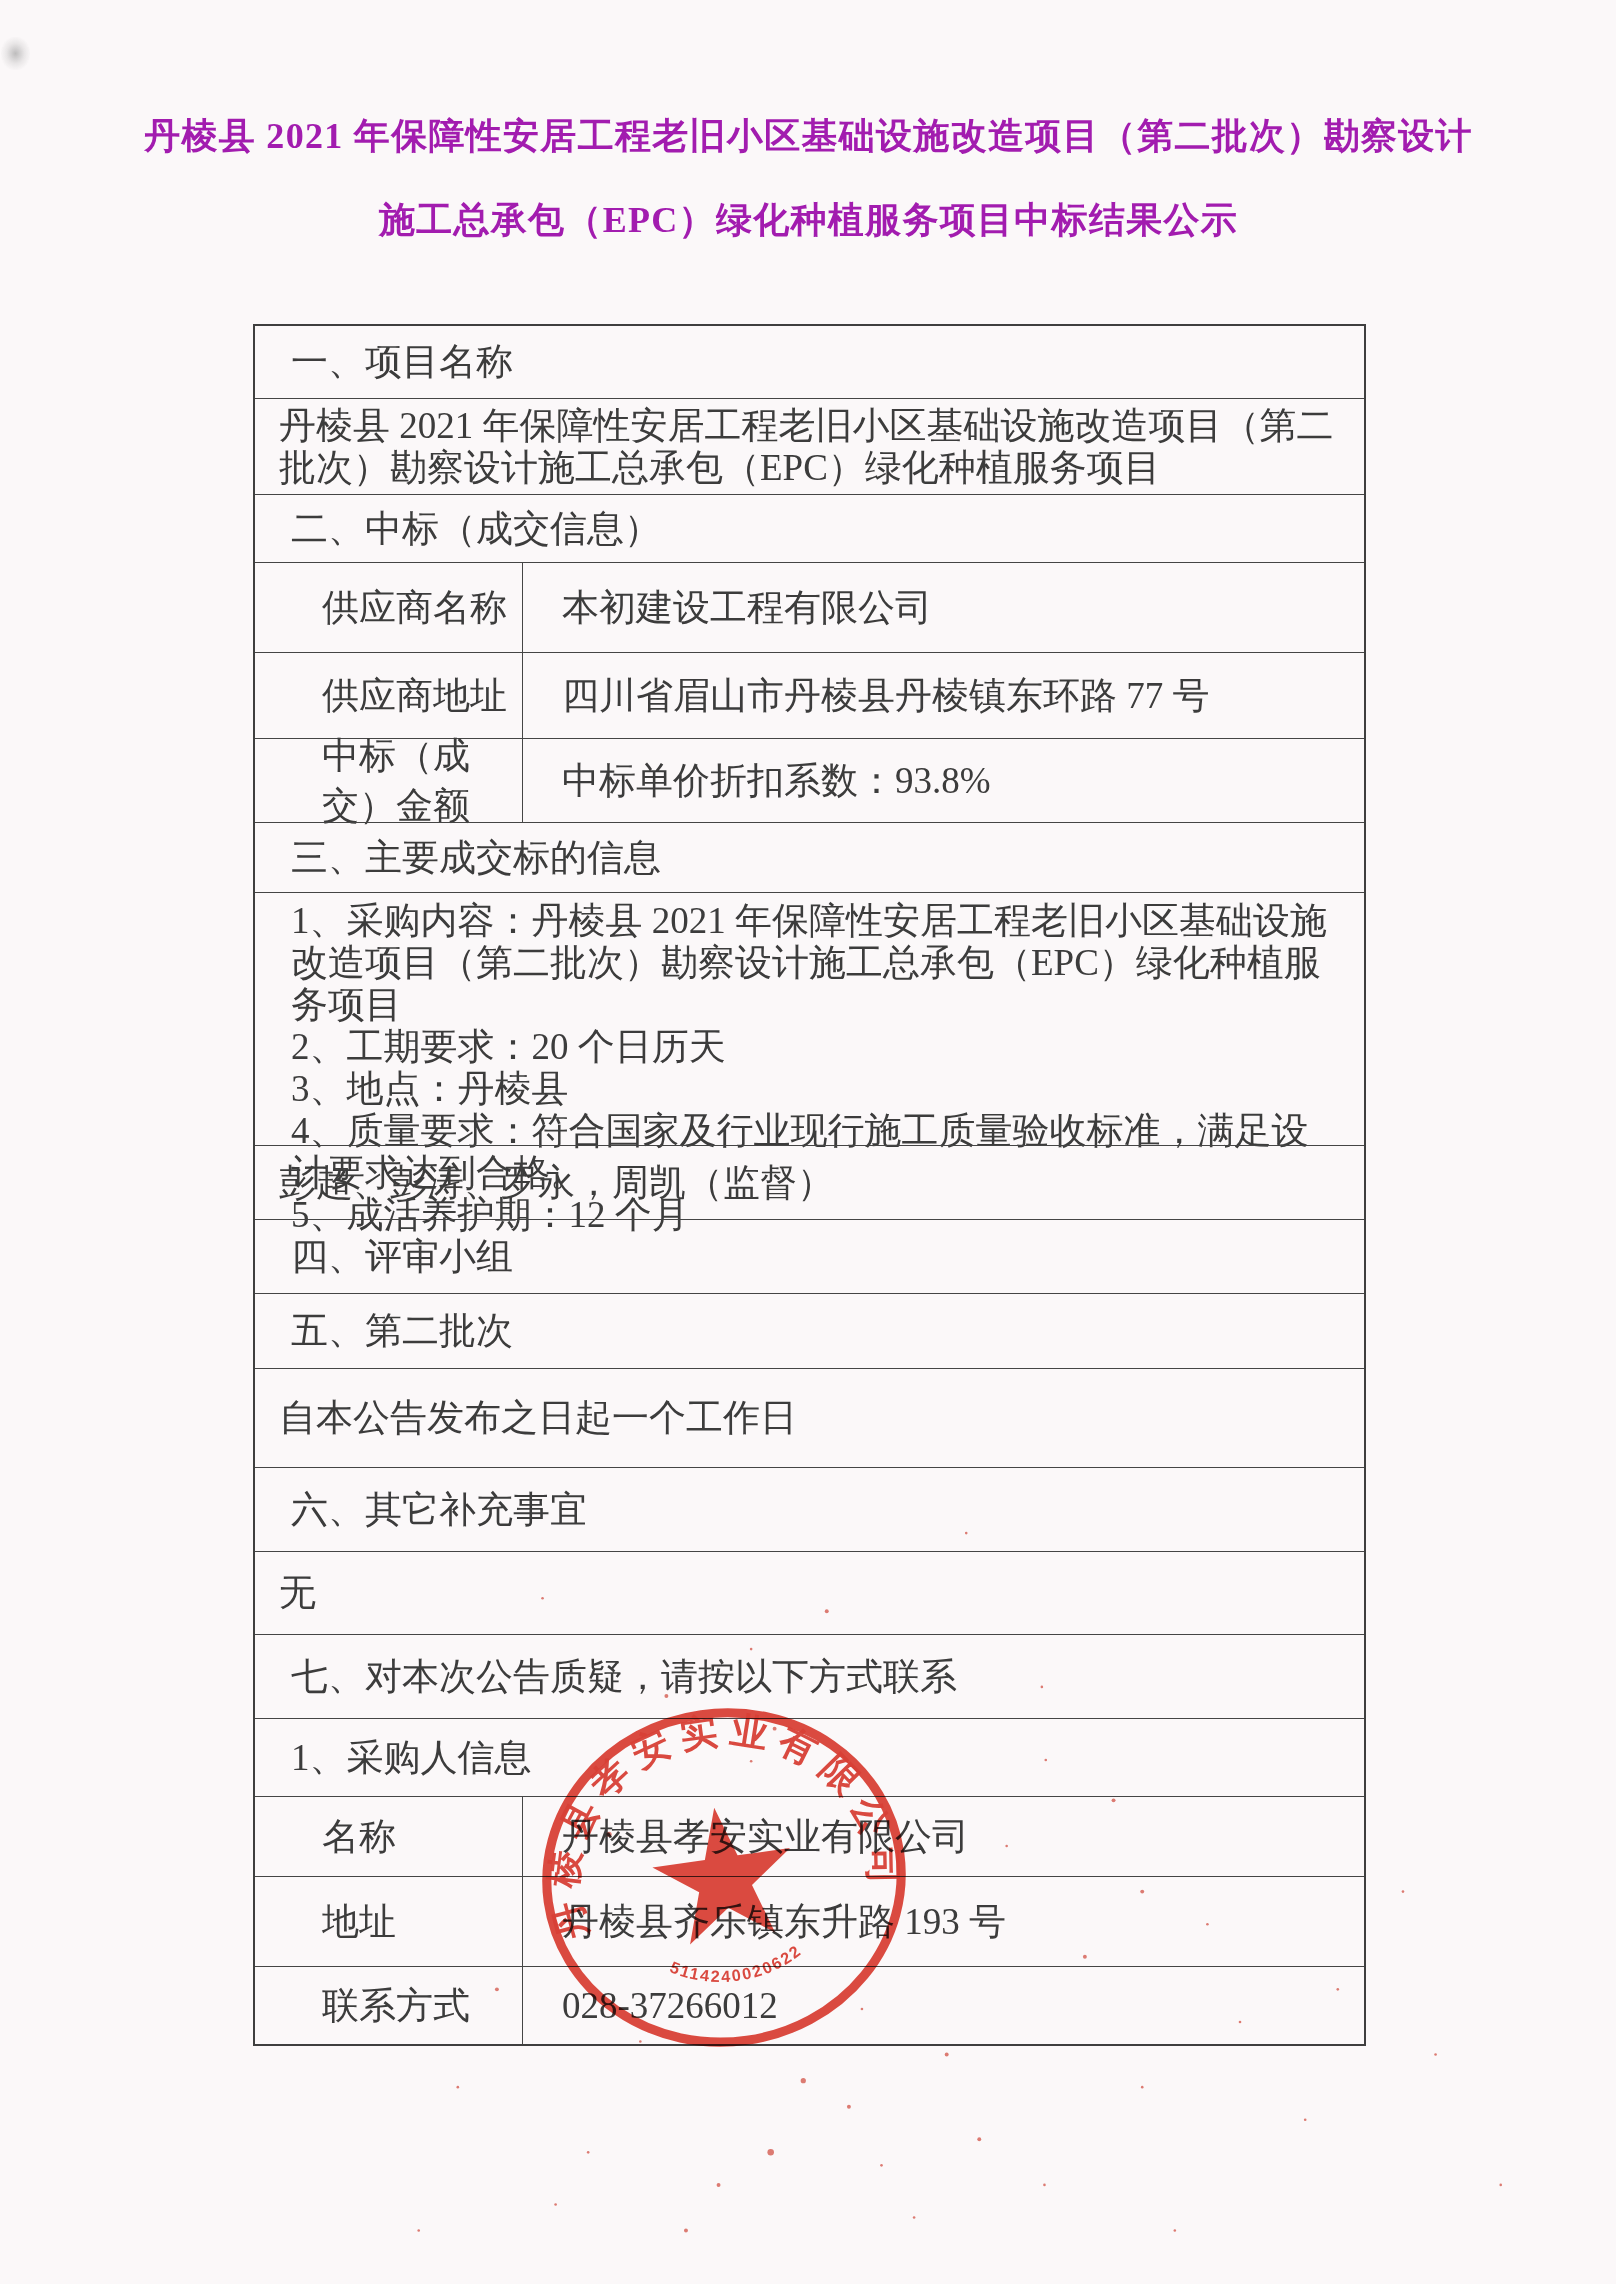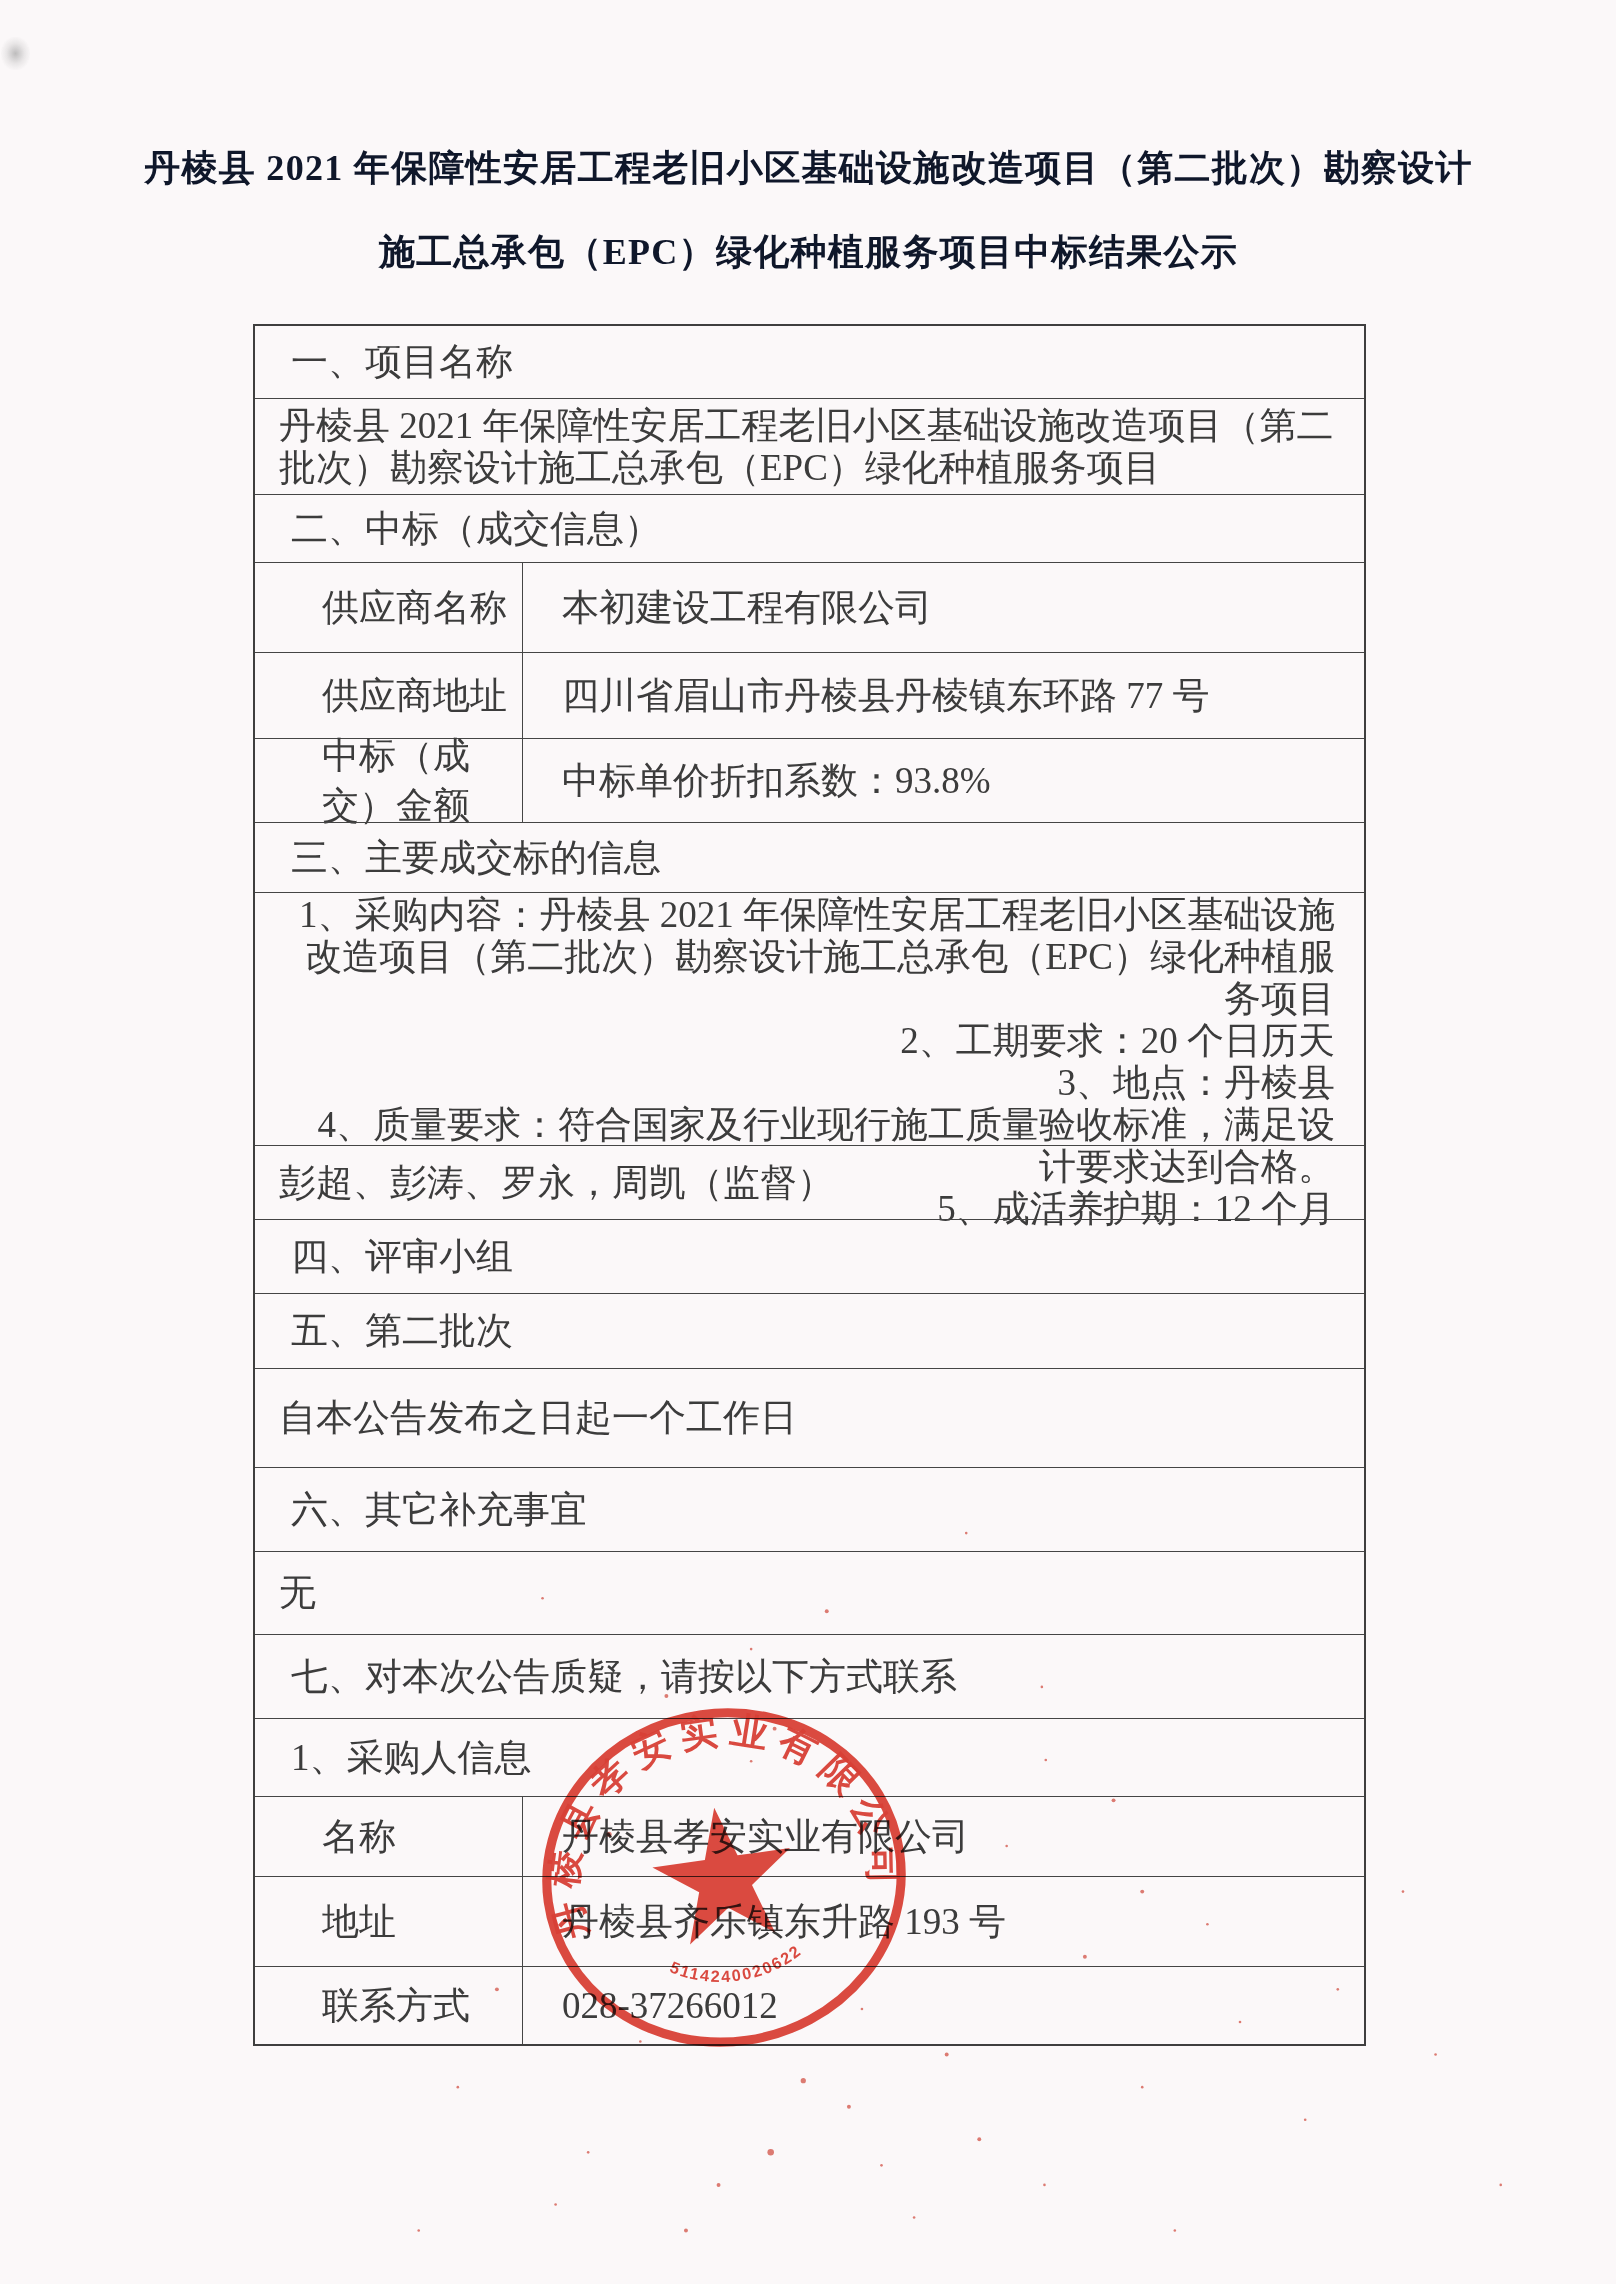--- a/index.html
+++ b/index.html
@@ -7,37 +7,37 @@
     width:1617px;height:2284px;
     background:#fbf8f9;
     font-family:"Liberation Serif","DejaVu Serif",serif;
     color:#3c3c3c;
     position:relative;
     overflow:hidden;
   }
   .page{position:absolute;inset:0;}
   
   .doc-title{
-    position:absolute;top:132px;left:0;right:0;
+    position:absolute;top:100px;left:0;right:0;
     text-align:center;font-weight:bold;font-size:36px;
-    letter-spacing:1.3px;color:#0f172a;
+    letter-spacing:1.3px;color:#a21caf;
   }
   .doc-title .t-line{height:84px;line-height:72px;}
   
   .bid-table{
     position:absolute;left:253px;top:324px;width:1113px;
     border:2px solid #3f3f3f;
     box-sizing:border-box;
     font-size:37px;
   }
   .row{border-top:1.3px solid #454545;box-sizing:border-box;position:relative;}
   .row:first-child{border-top:none;}
   .row.sec{display:flex;align-items:center;padding-left:36px;}
   .row.content{display:flex;align-items:center;padding-left:24px;padding-right:29px;line-height:42px;}
-  .row.list{padding:1px 29px 0 36px;line-height:42px;text-align:right;}
+  .row.list{padding:7px 29px 0 36px;line-height:42px;}
   .row.kv{display:flex;align-items:stretch;}
   .kv-label{
     width:237px;box-sizing:border-box;border-right:1.3px solid #454545;
     display:flex;align-items:center;padding-left:36px;flex-shrink:0;margin-left:31px;
   }
   .kv-value{flex:1;display:flex;align-items:center;padding-left:39px;padding-right:4px;}
   
   .stamp{
     position:absolute;left:527px;top:1700px;width:394px;height:368px;
     mix-blend-mode:multiply;opacity:.92;

